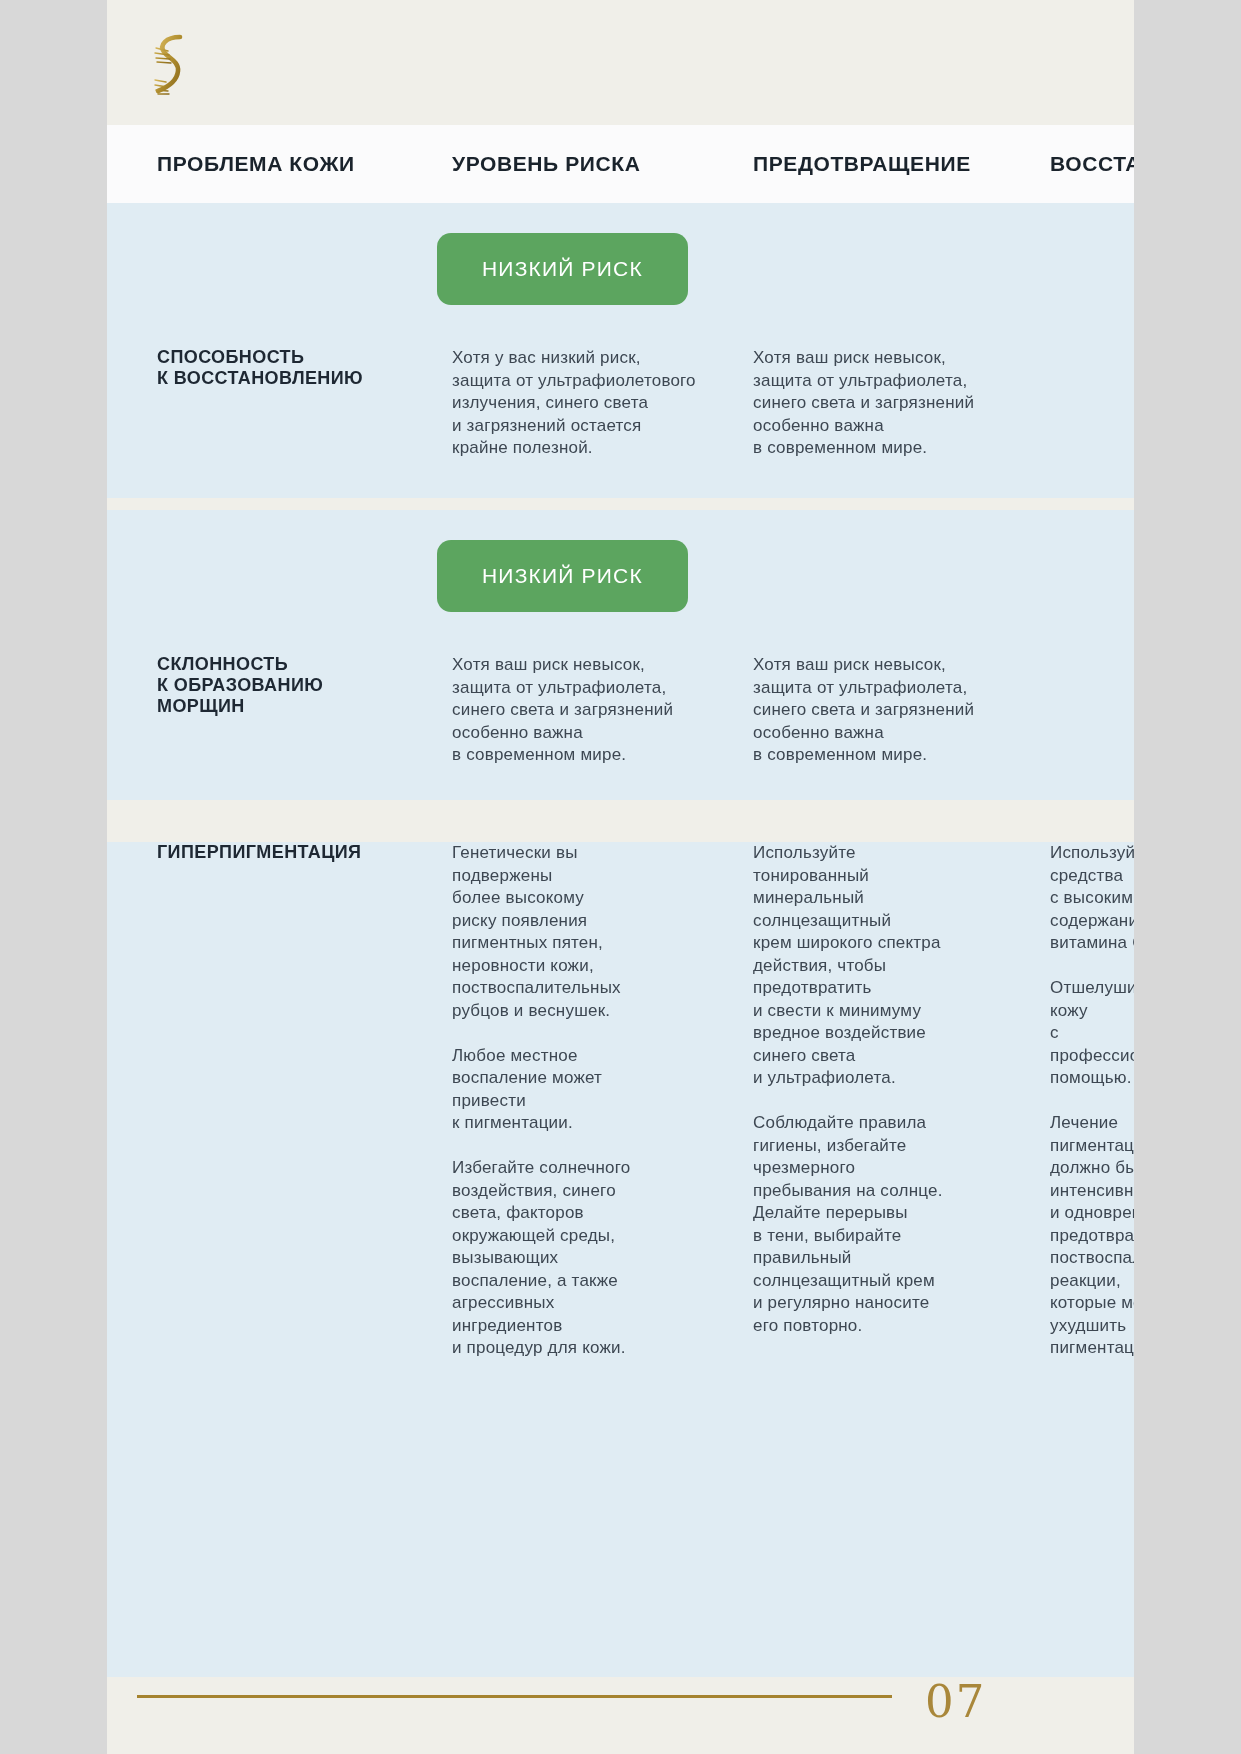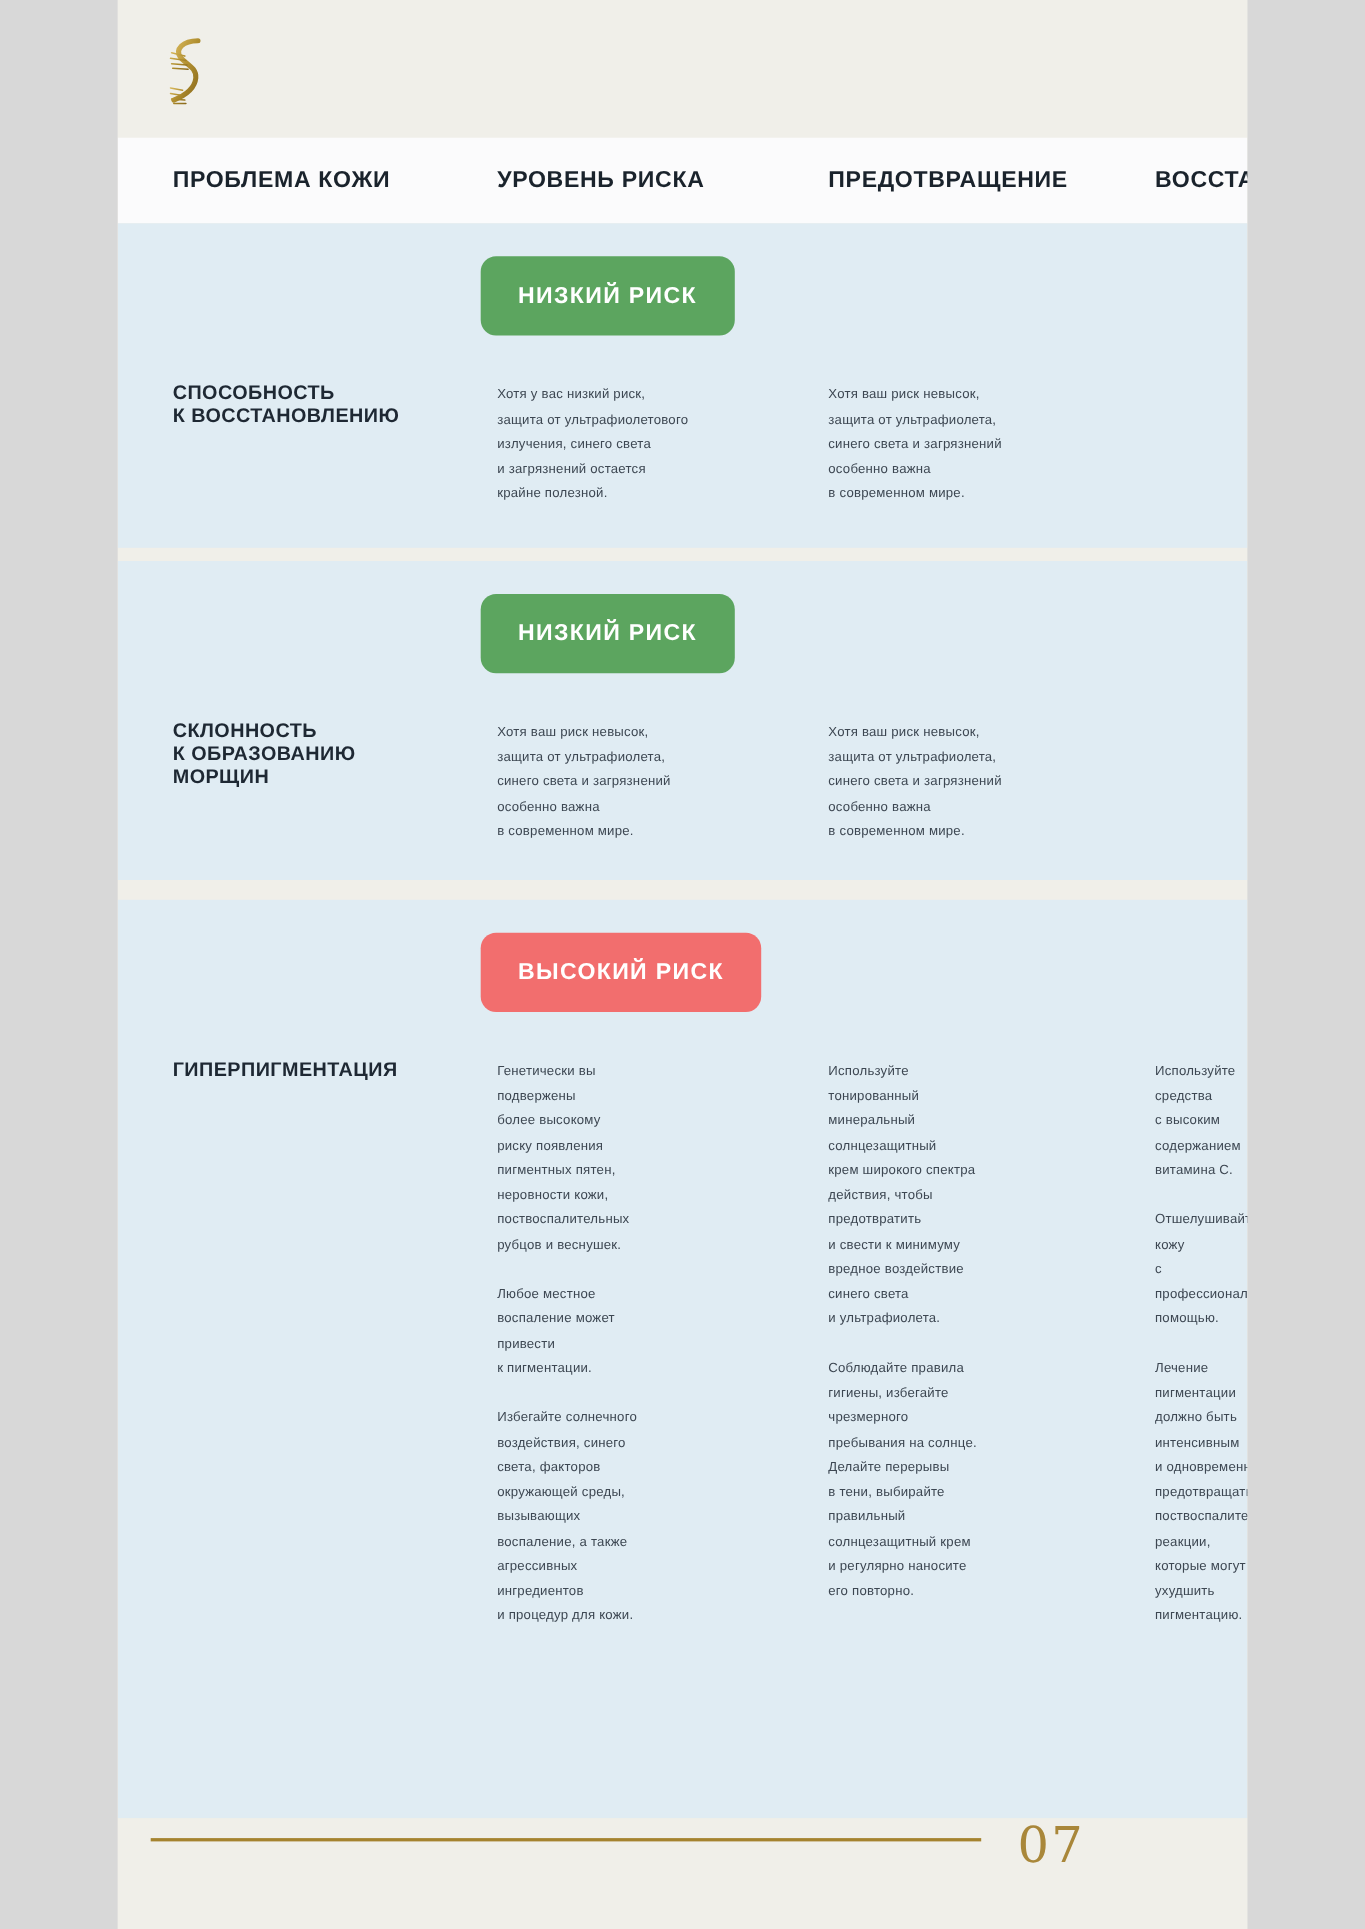--- a/index.html
+++ b/index.html
@@ -15,27 +15,27 @@
               align-items:center;padding:0 30px 0 50px;box-sizing:border-box;}
   .col-head{font-size:21px;font-weight:bold;color:#1A232C;letter-spacing:0.6px;white-space:nowrap;}
 
   
   .panel{background:#E0ECF3;box-sizing:border-box;}
   .panel.s1{height:295px;margin-bottom:12px;}
   .panel.s2{height:290px;margin-bottom:18px;}
   .panel.s3{height:835px;}
 
   .badge{display:inline-flex;align-items:center;justify-content:center;
-         margin:30px 0 0 330px;height:72px;padding:0 34px;border-radius:14px;
-         color:#FFFFFF;font-size:21px;font-weight:bold;letter-spacing:1.2px;white-space:nowrap;}
+         margin:30px 0 0 330px;height:72px;padding:0 45px;border-radius:14px;
+         color:#FFFFFF;font-size:21px;font-weight:normal;letter-spacing:1.2px;white-space:nowrap;}
 
   .row{display:grid;grid-template-columns:295px 301px 297px 1fr;
        padding:0 16px 0 50px;box-sizing:border-box;margin-top:42px;align-items:start;}
   .problem{font-size:18px;font-weight:bold;color:#1E2833;line-height:21px;letter-spacing:0.4px;white-space:pre-line;}
-  .cell{font-size:12px;color:#3D4752;line-height:22.5px;letter-spacing:0.2px;white-space:pre-line;padding-right:24px;}
+  .cell{font-size:17px;color:#3D4752;line-height:22.5px;letter-spacing:0.2px;white-space:pre-line;padding-right:24px;}
 
   
   .footer{position:relative;height:101px;background:#F0EFE9;}
   .gold-line{position:absolute;left:30px;top:18px;width:755px;height:3px;background:#A5832F;}
   .page-num{position:absolute;left:818px;top:-2px;font-family:"DejaVu Serif","Liberation Serif",serif;
             font-weight:400;font-size:45px;color:#A9873A;letter-spacing:2px;}
 </style>
 </head>
 <body>
 
@@ -96,21 +96,20 @@
       <div class="cell">Хотя ваш риск невысок,
 защита от ультрафиолета,
 синего света и загрязнений
 особенно важна
 в современном мире.</div>
       <div class="cell"></div>
     </div>
   </section>
 
   <section class="panel s3">
-    <div class="badge" style="background-color: rgb(242, 110, 110);">ВЫСОКИЙ РИСК</div>
     <div class="row">
       <div class="problem">ГИПЕРПИГМЕНТАЦИЯ</div>
       <div class="cell">Генетически вы
 подвержены
 более высокому
 риску появления
 пигментных пятен,
 неровности кожи,
 поствоспалительных
 рубцов и веснушек.

